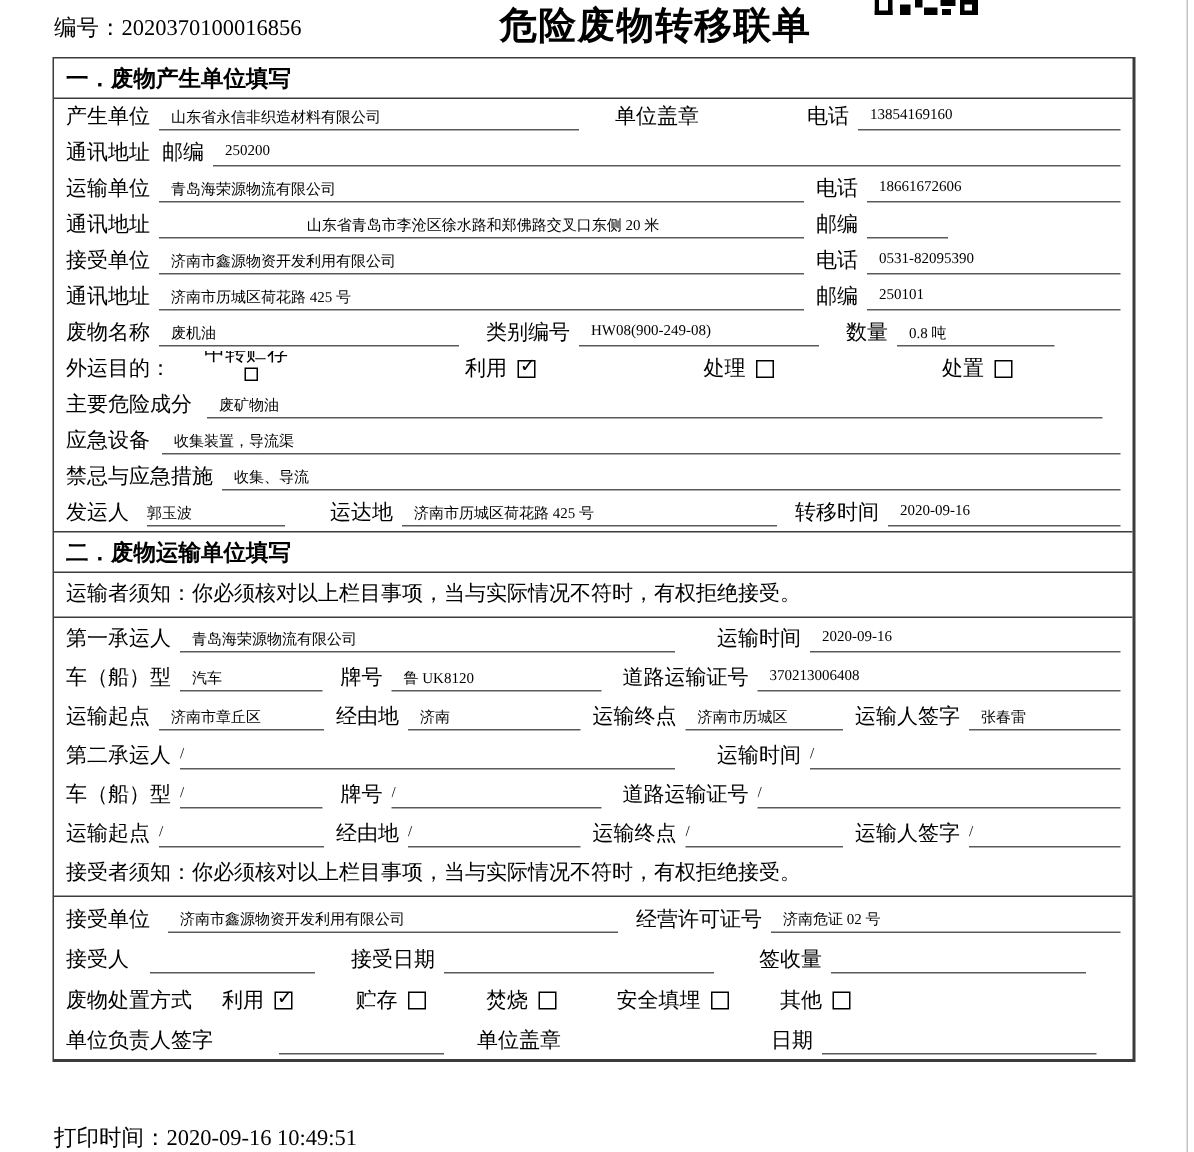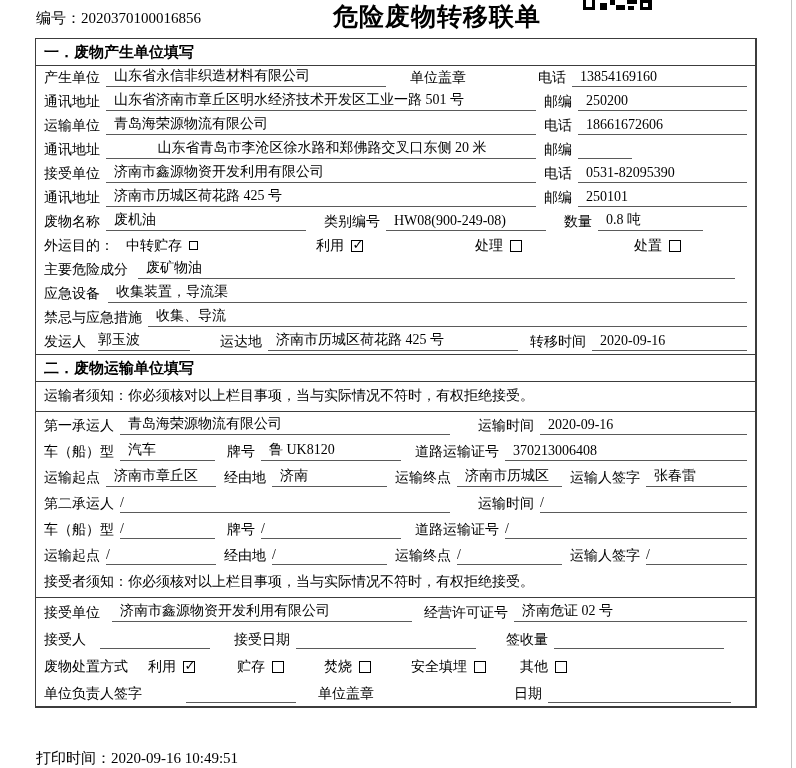--- a/index.html
+++ b/index.html
@@ -20,21 +20,21 @@
                     font-size:15px; padding:4px 8px 3px 8px; border-bottom:1px solid #3c3c3c; }
   .section + .section .section-header { border-top:1px solid #3c3c3c; }
   .section-note { font-size:14px; padding:5px 8px 6px 8px; border-bottom:1px solid #3c3c3c; }
 
   .row { display:flex; align-items:flex-end; padding:0 8px 3px 8px; overflow:hidden; }
   .sec-0 .row { height:24px; }
   .sec-1 .row { height:26px; }
   .sec-2 .row { height:27px; }
 
   .lbl { font-size:14px; white-space:nowrap; flex:0 0 auto; }
-  .val { font-size:14px; white-space:nowrap; border-bottom:1px solid #5a5a5a;
+  .val { font-size:10px; white-space:nowrap; border-bottom:1px solid #5a5a5a;
          padding:0 6px 1px 8px; margin-left:6px; flex:0 0 auto; overflow:hidden; min-height:16px; }
   .val.grow { flex:1 1 auto; }
   .val.ctr { text-align:left; padding-left:0; padding-right:0; }
 
   .chk { display:flex; align-items:center; white-space:nowrap; flex:0 0 auto; font-size:14px; }
   .box { display:inline-block; width:12px; height:12px; border:1px solid #000;
          margin-left:7px; position:relative; background:#fff; }
   .box.small { width:9px; height:9px; margin-bottom:1px; }
   .box .mark { position:absolute; left:0; top:-3px; width:12px; text-align:center;
                font-size:13px; line-height:14px; font-family:"DejaVu Sans",sans-serif; }
@@ -68,21 +68,20 @@
       <div class="section-header">一．废物产生单位填写</div>
       <div class="row">
         <span class="lbl">产生单位</span>
         <span class="val" style="min-width: 280px;">山东省永信非织造材料有限公司</span>
         <span class="lbl" style="margin-left: 24px;">单位盖章</span>
         <span class="lbl" style="margin-left: 72px;">电话</span>
         <span class="val grow">13854169160</span>
       </div>
       <div class="row">
         <span class="lbl">通讯地址</span>
-        <span class="val" style="min-width: 430px;">山东省济南市章丘区明水经济技术开发区工业一路 501 号</span>
         <span class="lbl" style="margin-left: 8px;">邮编</span>
         <span class="val grow">250200</span>
       </div>
       <div class="row">
         <span class="lbl">运输单位</span>
         <span class="val" style="min-width: 430px;">青岛海荣源物流有限公司</span>
         <span class="lbl" style="margin-left: 8px;">电话</span>
         <span class="val grow">18661672606</span>
       </div>
       <div class="row">
@@ -106,21 +105,21 @@
       <div class="row">
         <span class="lbl">废物名称</span>
         <span class="val" style="min-width: 200px;">废机油</span>
         <span class="lbl" style="margin-left: 18px;">类别编号</span>
         <span class="val" style="min-width: 160px;">HW08(900-249-08)</span>
         <span class="lbl" style="margin-left: 18px;">数量</span>
         <span class="val" style="min-width: 105px;">0.8 吨</span>
       </div>
       <div class="row">
         <span class="lbl">外运目的：</span>
-        <span class="chk" style="margin-left: 12px;">
+        <span class="chk" style="margin-left: 22px; flex-direction: column;">
           <span>中转贮存</span>
           <span class="box small"></span>
         </span>
         <span class="chk" style="margin-left: 118px;">
           <span>利用</span>
           <span class="box">
             <span class="mark">✓</span>
           </span>
         </span>
         <span class="chk" style="margin-left: 112px;">

